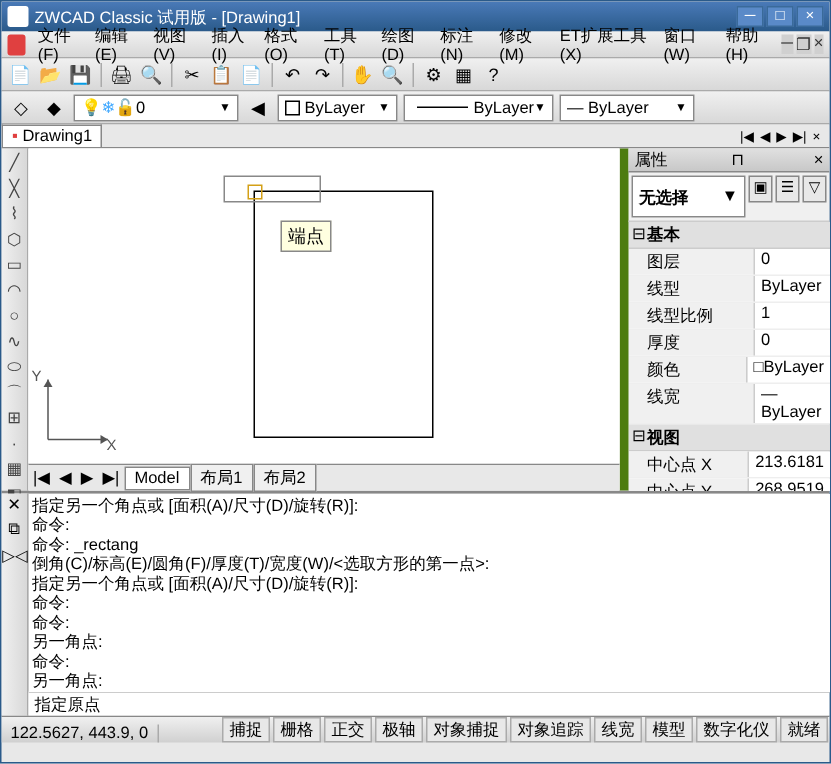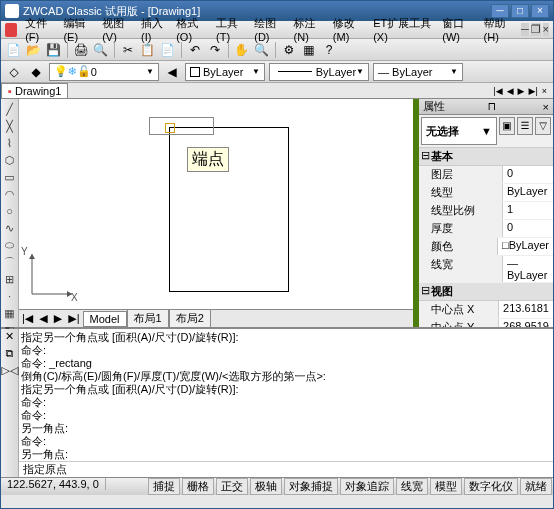--- a/index.html
+++ b/index.html
@@ -21,21 +21,21 @@
 .ltool{width:18px;background:linear-gradient(90deg,#f0f0f0,#d8d8d8);border-right:1px solid #aaa;display:flex;flex-direction:column;gap:1px;padding:2px 0}
 .ltool .tb{width:16px;height:16px;margin:0 auto;cursor:pointer;font-size:11px;text-align:center;line-height:16px;color:#444}
 .drawarea{flex:1;display:flex;flex-direction:column;background:#fff;position:relative}
 .tabbar{background:#e8e8e8;height:16px;display:flex;align-items:center;border-bottom:1px solid #888;font-size:10px}
 .tabbar .tab{padding:1px 6px;background:#f8f8f8;border:1px solid #888;border-bottom:none;cursor:pointer;margin-right:-1px}
 .tabbar .tab.active{background:#fff}
 .tabbar .tabnav{padding:0 2px;cursor:pointer;font-size:9px}
 .canvas{flex:1;background:#fff;position:relative;overflow:hidden}
 .rect{position:absolute;border:1px solid #000}
 .picker{position:absolute;width:10px;height:10px;border:1px solid #d4a017}
-.tooltip{position:absolute;background:#ffffe0;border:1px solid #888;padding:1px 4px;font-size:16px}
+.tooltip{position:absolute;background:#ffffe0;border:1px solid #888;padding:1px 4px;font-size:12px}
 .axis{position:absolute;font-size:10px;color:#555}
 .btabs{height:18px;background:#e8e8e8;display:flex;align-items:center;border-top:1px solid #888;font-size:10px}
 .btabs .nav{padding:0 3px;cursor:pointer}
 .btabs .btab{padding:1px 6px;border:1px solid #888;background:#f0f0f0;cursor:pointer}
 .btabs .btab.active{background:#fff}
 .proppanel{width:140px;background:#f0f0f0;border-left:6px solid #4d7c0f;display:flex;flex-direction:column}
 .proppanel .phead{background:linear-gradient(#e0e0e0,#c8c8c8);height:16px;display:flex;align-items:center;padding:0 4px;border-bottom:1px solid #888;font-size:11px}
 .proppanel .phead .x{margin-left:auto;cursor:pointer}
 .proppanel .pselect{display:flex;gap:2px;padding:2px;border-bottom:1px solid #ccc}
 .proppanel .pselect .sel{flex:1;background:#fff;border:1px solid #888;height:28px;padding:0 4px;display:flex;align-items:center}
@@ -44,21 +44,21 @@
 .pgrid .grp{background:#e0e0e0;padding:1px 2px;display:flex;border-bottom:1px solid #ccc}
 .pgrid .grp .exp{width:10px;cursor:pointer}
 .pgrid .row{display:flex;border-bottom:1px solid #eee;background:#fff}
 .pgrid .row .k{width:84px;padding:1px 2px 1px 12px;background:#f0f0f0;border-right:1px solid #ccc}
 .pgrid .row .v{flex:1;padding:1px 4px}
 .cmdarea{height:150px;display:flex;border-top:2px solid #888}
 .cmdtool{width:18px;background:linear-gradient(90deg,#f0f0f0,#d8d8d8);border-right:1px solid #aaa}
 .cmdtool .tb{width:16px;height:16px;margin:1px auto;cursor:pointer;font-size:11px;text-align:center}
 .cmdtext{flex:1;background:#fff;font-size:10px;overflow:auto;padding:2px;font-family:SimSun,monospace;line-height:13px}
 .cmdinput{height:16px;background:#fff;border-top:1px solid #ccc;padding:0 4px;display:flex;align-items:center;font-size:10px}
-.statusbar{height:18px;background:linear-gradient(#f0f0f0,#d0d0d0);border-top:1px solid #888;display:flex;align-items:flex-start;font-size:10px}
+.statusbar{height:18px;background:linear-gradient(#f0f0f0,#d0d0d0);border-top:1px solid #888;display:flex;align-items:flex-end;font-size:10px}
 .statusbar .coord{padding:0 6px;border-right:1px solid #aaa}
 .statusbar .sbtn{padding:0 4px;border:1px solid #aaa;margin:0 1px;cursor:pointer;background:#e8e8e8}
 .sep{width:1px;height:16px;background:#aaa;margin:0 2px}
 </style>
 </head>
 <body>
 
 <div class="titlebar">
   <div class="icon"></div>
   <div class="title">ZWCAD Classic 试用版 - [Drawing1]</div>

